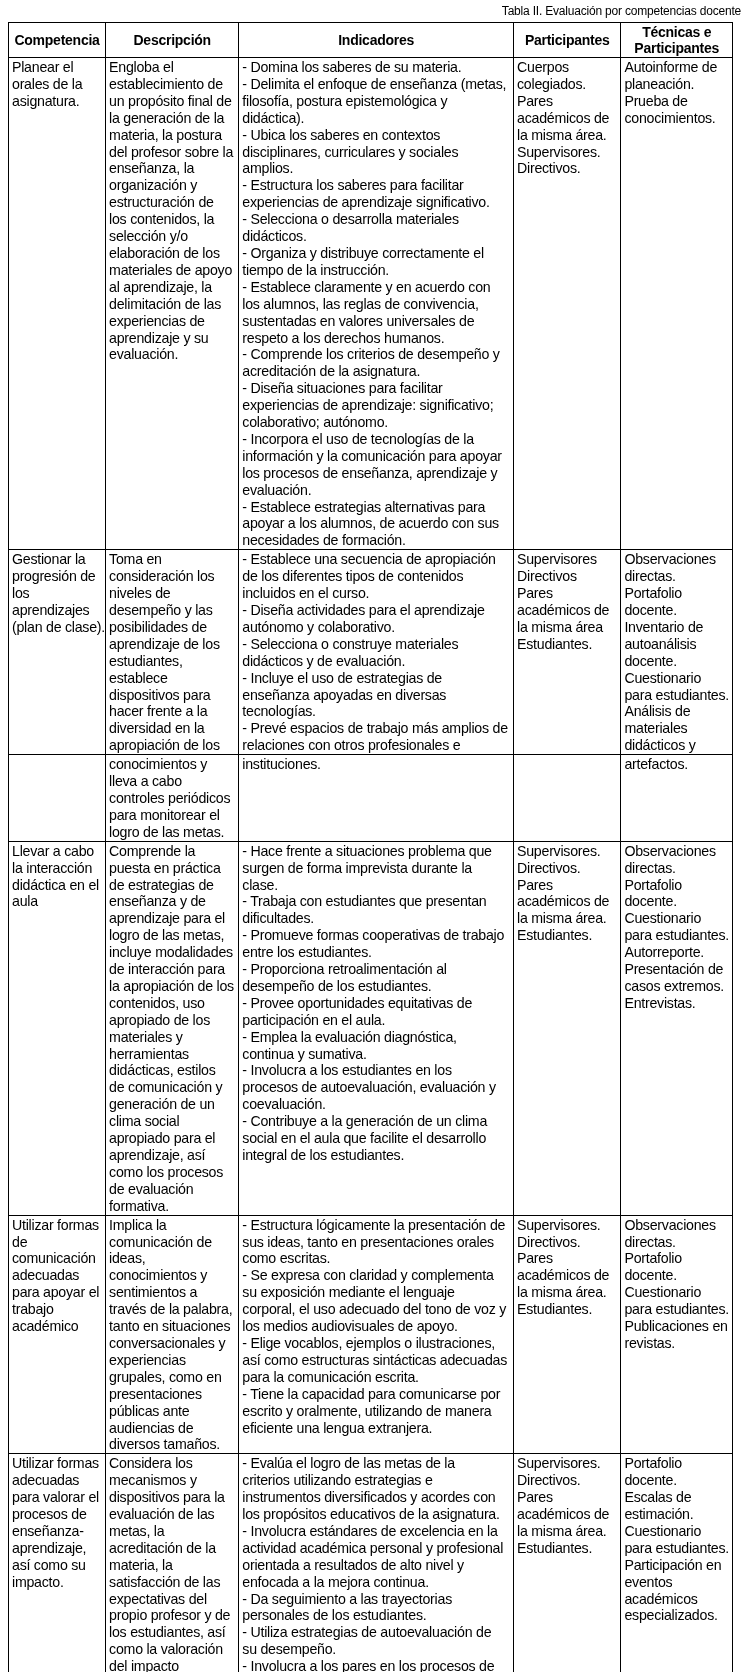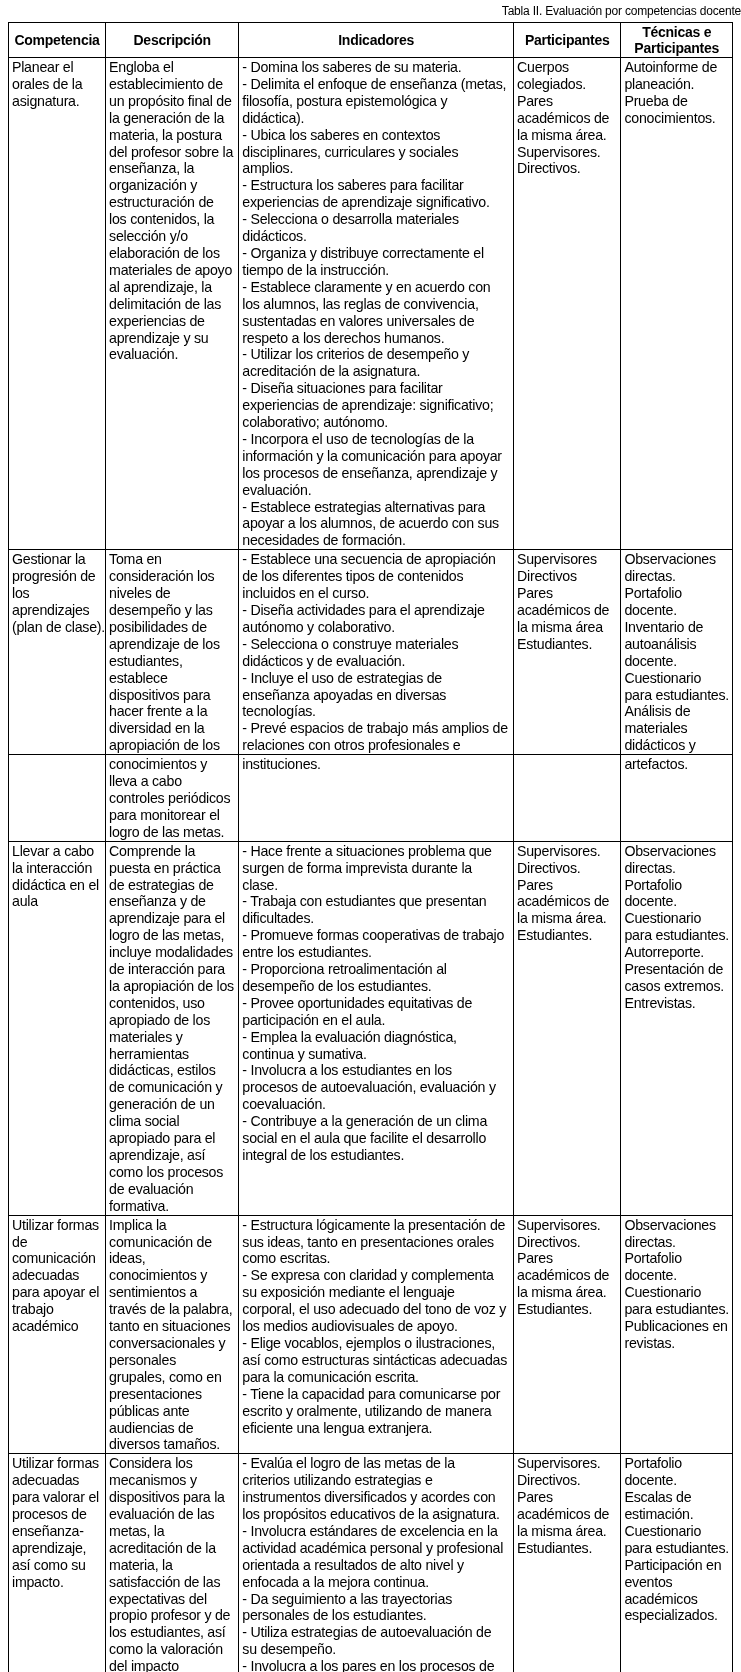--- a/index.html
+++ b/index.html
@@ -102,21 +102,21 @@
           <span class="line">- Estructura los saberes para facilitar</span>
           <span class="line">experiencias de aprendizaje significativo.</span>
           <span class="line">- Selecciona o desarrolla materiales</span>
           <span class="line">didácticos.</span>
           <span class="line">- Organiza y distribuye correctamente el</span>
           <span class="line">tiempo de la instrucción.</span>
           <span class="line">- Establece claramente y en acuerdo con</span>
           <span class="line">los alumnos, las reglas de convivencia,</span>
           <span class="line">sustentadas en valores universales de</span>
           <span class="line">respeto a los derechos humanos.</span>
-          <span class="line">- Utilizar los criterios de desempeño y</span>
+          <span class="line">- Comprende los criterios de desempeño y</span>
           <span class="line">acreditación de la asignatura.</span>
           <span class="line">- Diseña situaciones para facilitar</span>
           <span class="line">experiencias de aprendizaje: significativo;</span>
           <span class="line">colaborativo; autónomo.</span>
           <span class="line">- Incorpora el uso de tecnologías de la</span>
           <span class="line">información y la comunicación para apoyar</span>
           <span class="line">los procesos de enseñanza, aprendizaje y</span>
           <span class="line">evaluación.</span>
           <span class="line">- Establece estrategias alternativas para</span>
           <span class="line">apoyar a los alumnos, de acuerdo con sus</span>
@@ -299,21 +299,21 @@
         </td>
       <td>
           <span class="line">Implica la</span>
           <span class="line">comunicación de</span>
           <span class="line">ideas,</span>
           <span class="line">conocimientos y</span>
           <span class="line">sentimientos a</span>
           <span class="line">través de la palabra,</span>
           <span class="line">tanto en situaciones</span>
           <span class="line">conversacionales y</span>
-          <span class="line">personales</span>
+          <span class="line">experiencias</span>
           <span class="line">grupales, como en</span>
           <span class="line">presentaciones</span>
           <span class="line">públicas ante</span>
           <span class="line">audiencias de</span>
           <span class="line">diversos tamaños.</span>
         </td>
       <td>
           <span class="line">- Estructura lógicamente la presentación de</span>
           <span class="line">sus ideas, tanto en presentaciones orales</span>
           <span class="line">como escritas.</span>

